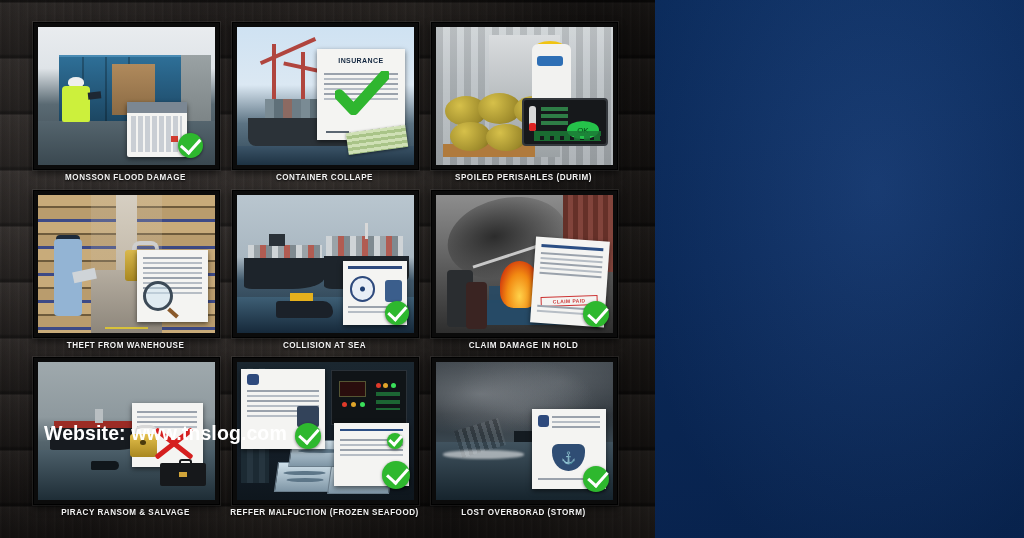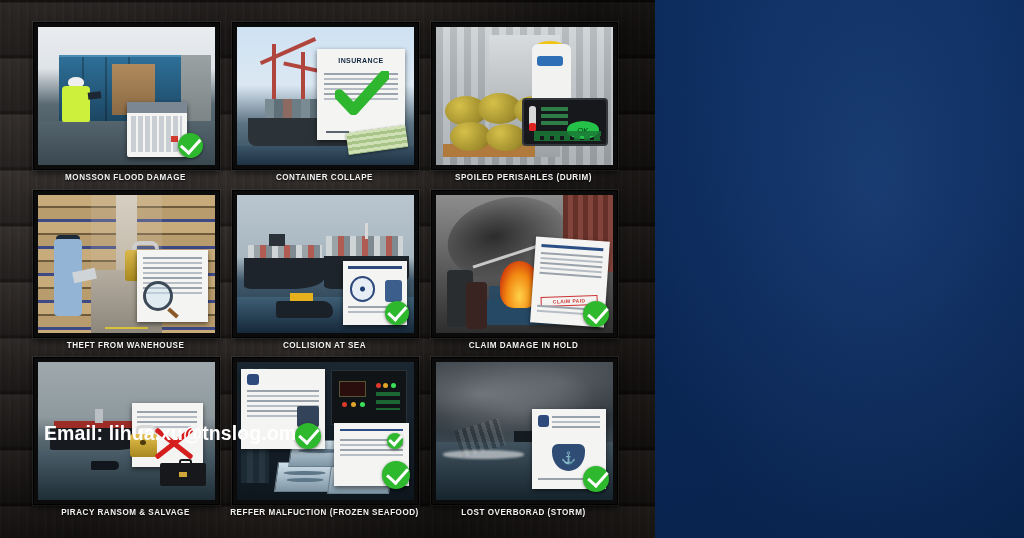--- a/index.html
+++ b/index.html
@@ -535,16 +535,16 @@
           <div class="ov check" style="right:2%;bottom:6%;width:26px;height:26px;"></div>
         </div>
       </div>
       <div class="caption">LOST OVERBORAD (STORM)</div>
     </div>
 
   </div>
 
   <div class="bluepanel"></div>
   <div class="panel-contact">
-    <div>Email: lihua.xu@tnslog.om</div>
+    <div>Website: www.tnslog.com</div>
   </div>
 
 </div>
 
 </body></html>

